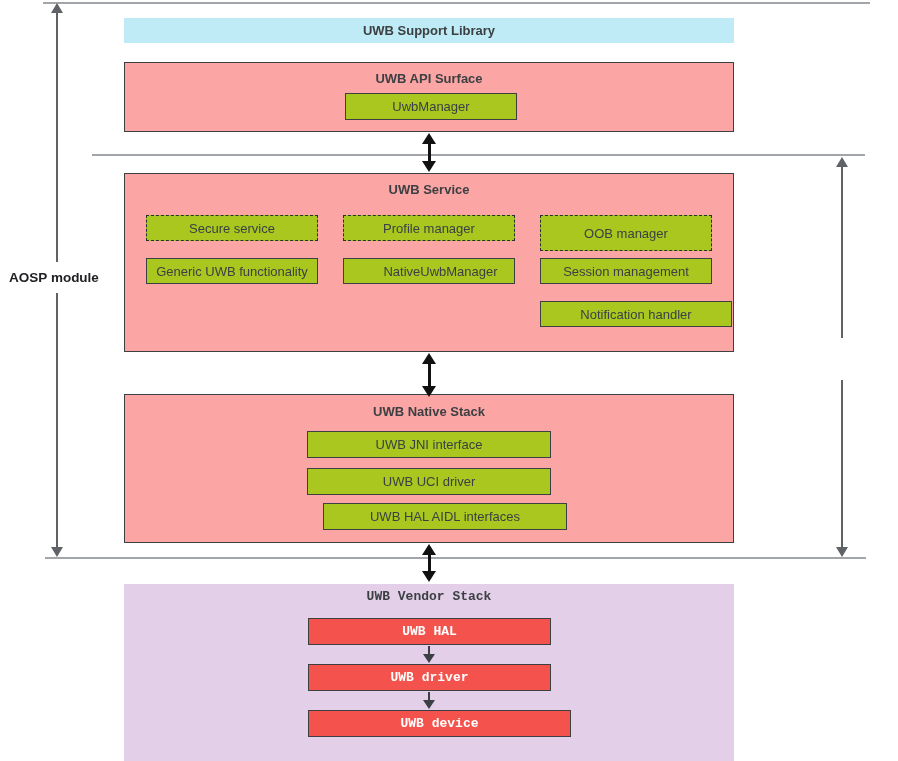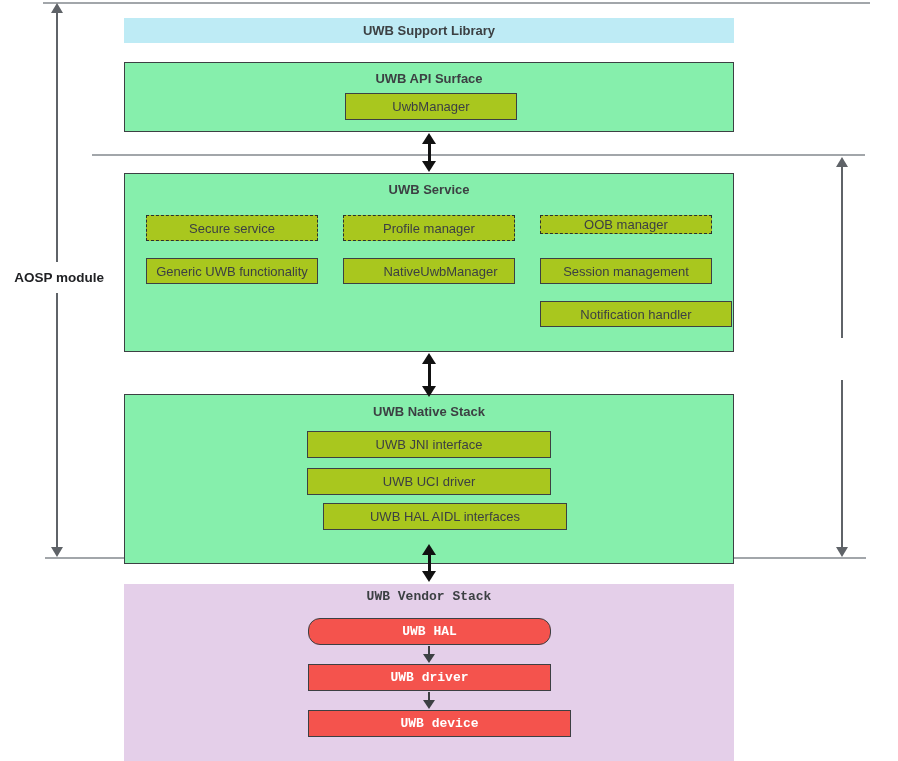--- a/index.html
+++ b/index.html
@@ -20,42 +20,42 @@
   .dbl-arrow .shaft{width:3px;flex:1;background:#111111;}
   .dbl-arrow .tup{width:0;height:0;border-left:7px solid transparent;border-right:7px solid transparent;border-bottom:11px solid #111111;}
   .dbl-arrow .tdn{width:0;height:0;border-left:7px solid transparent;border-right:7px solid transparent;border-top:11px solid #111111;}
   
   .sgl-arrow{position:absolute;display:flex;flex-direction:column;align-items:center;width:12px;z-index:5;}
   .sgl-arrow .shaft{width:2px;flex:1;background:#3c4043;}
   .sgl-arrow .tdn{width:0;height:0;border-left:6px solid transparent;border-right:6px solid transparent;border-top:9px solid #3c4043;}
   
   .layer{position:absolute;left:124px;width:610px;box-sizing:border-box;}
   .cyan-fill{background:#beebf5;}
-  .cyan-box{background:#86efac;border:1.5px solid #3c4043;}
+  .cyan-box{background:#fca5a5;border:1.5px solid #3c4043;}
   .pink-box{background:#e4cfe9;}
   .layer-title{position:absolute;left:0;width:100%;text-align:center;font-size:13px;font-weight:bold;color:#3c4043;}
   .bar-title{display:flex;align-items:center;justify-content:center;height:100%;font-size:13px;font-weight:bold;color:#3c4043;}
   
   .chip{position:absolute;box-sizing:border-box;display:flex;align-items:center;justify-content:center;
         font-size:13px;color:#3c4043;background:#a9c71e;border:1.4px solid #3c4043;}
   .chip.dashed{border:1.6px dashed #2b2f31;}
   .chip.red{background:#f4534d;border:1.4px solid #3c4043;color:#ffffff;font-weight:bold;}
 </style>
 </head>
 <body>
 
 <div id="canvas">
 
   <div class="hline" style="left:43px;top:2px;width:827px;"></div>
   <div class="hline" style="left:92px;top:154px;width:773px;"></div>
   <div class="hline" style="left:45px;top:557px;width:821px;"></div>
 
   <div class="btri-up" style="left:51px;top:3px;"></div>
   <div class="bshaft" style="left:56px;top:11px;height:251px;"></div>
-  <div class="bracket-label" style="left:4px;top:269px;width:100px;text-align:right;">AOSP module</div>
+  <div class="bracket-label" style="left:4px;top:269px;width:100px;text-align:center;">AOSP module</div>
   <div class="bshaft" style="left:56px;top:293px;height:254px;"></div>
   <div class="btri-down" style="left:51px;top:547px;"></div>
 
   <div class="btri-up" style="left:836px;top:157px;"></div>
   <div class="bshaft" style="left:841px;top:165px;height:173px;"></div>
   <div class="bshaft" style="left:841px;top:380px;height:167px;"></div>
   <div class="btri-down" style="left:836px;top:547px;"></div>
 
   <div class="layer cyan-fill" style="top:18px;height:25px;">
     <div class="bar-title">UWB Support Library</div>
@@ -69,49 +69,49 @@
   <div class="dbl-arrow" style="left:422px;top:133px;height:39px;">
     <div class="tup"></div>
       <div class="shaft"></div>
       <div class="tdn"></div>
   </div>
 
   <div class="layer cyan-box" style="top:173px;height:179px;">
     <div class="layer-title" style="top:8px;">UWB Service</div>
     <div class="chip dashed" style="left:21px;top:41px;width:172px;height:26px;">Secure service</div>
     <div class="chip dashed" style="left:218px;top:41px;width:172px;height:26px;">Profile manager</div>
-    <div class="chip dashed" style="left:415px;top:41px;width:172px;height:19px;">OOB manager</div>
+    <div class="chip dashed" style="left:415px;top:41px;width:172px;height:36px;">OOB manager</div>
     <div class="chip" style="left:21px;top:84px;width:172px;height:26px;">Generic UWB functionality</div>
     <div class="chip" style="left:218px;top:84px;width:172px;height:26px;padding-left:23px;">NativeUwbManager</div>
     <div class="chip" style="left:415px;top:84px;width:172px;height:26px;">Session management</div>
     <div class="chip" style="left:415px;top:127px;width:192px;height:26px;">Notification handler</div>
   </div>
 
   <div class="dbl-arrow" style="left:422px;top:353px;height:44px;">
     <div class="tup"></div>
       <div class="shaft"></div>
       <div class="tdn"></div>
   </div>
 
-  <div class="layer cyan-box" style="top:394px;height:170px;">
+  <div class="layer cyan-box" style="top:394px;height:149px;">
     <div class="layer-title" style="top:9px;">UWB Native Stack</div>
     <div class="chip" style="left:182px;top:36px;width:244px;height:27px;">UWB JNI interface</div>
     <div class="chip" style="left:182px;top:73px;width:244px;height:27px;">UWB UCI driver</div>
     <div class="chip" style="left:198px;top:108px;width:244px;height:27px;">UWB HAL AIDL interfaces</div>
   </div>
 
   <div class="dbl-arrow" style="left:422px;top:544px;height:38px;">
     <div class="tup"></div>
       <div class="shaft"></div>
       <div class="tdn"></div>
   </div>
 
   <div class="layer pink-box" style="top:584px;height:177px;font-family:Liberation Mono, monospace;">
     <div class="layer-title" style="top:5px;">UWB Vendor Stack</div>
-    <div class="chip red" style="left:184px;top:34px;width:243px;height:27px;border-radius:12px;">UWB HAL</div>
+    <div class="chip red" style="left:184px;top:34px;width:243px;height:27px;">UWB HAL</div>
     <div class="chip red" style="left:184px;top:80px;width:243px;height:27px;">UWB driver</div>
     <div class="chip red" style="left:184px;top:126px;width:263px;height:27px;">UWB device</div>
   </div>
 
   <div class="sgl-arrow" style="left:423px;top:646px;height:17px;">
     <div class="shaft"></div>
       <div class="tdn"></div>
   </div>
   <div class="sgl-arrow" style="left:423px;top:692px;height:17px;">
     <div class="shaft"></div>

